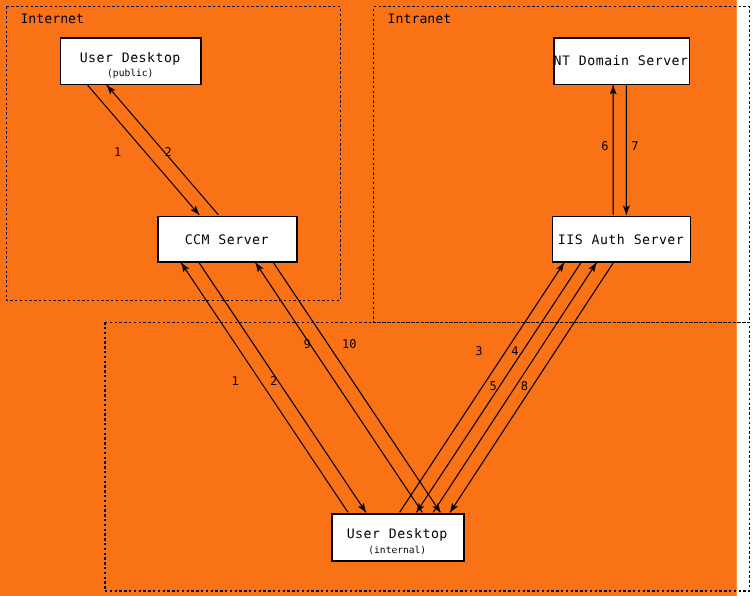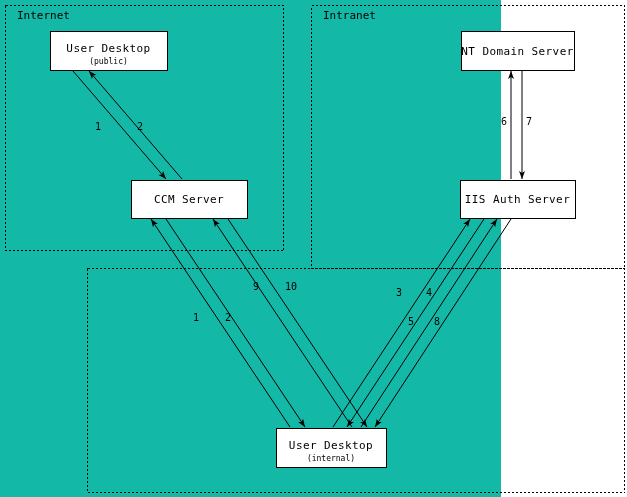--- a/index.html
+++ b/index.html
@@ -9,23 +9,23 @@
     background: #ffffff;
   }
   body {
     font-family: "DejaVu Sans Mono", "Liberation Mono", monospace;
     width: 627px;
     height: 497px;
     overflow: hidden;
   }
   #diagram-root {
     position: relative;
-    width: 501px;
+    width: 614px;
     height: 497px;
-    background: #14b8a6;
+    background: #f97316;
   }
   svg#diagram-svg {
     display: block;
     width: 627px;
     height: 497px;
   }
   .zone-rect {
     fill: none;
     stroke: #000000;
     stroke-width: 1;

